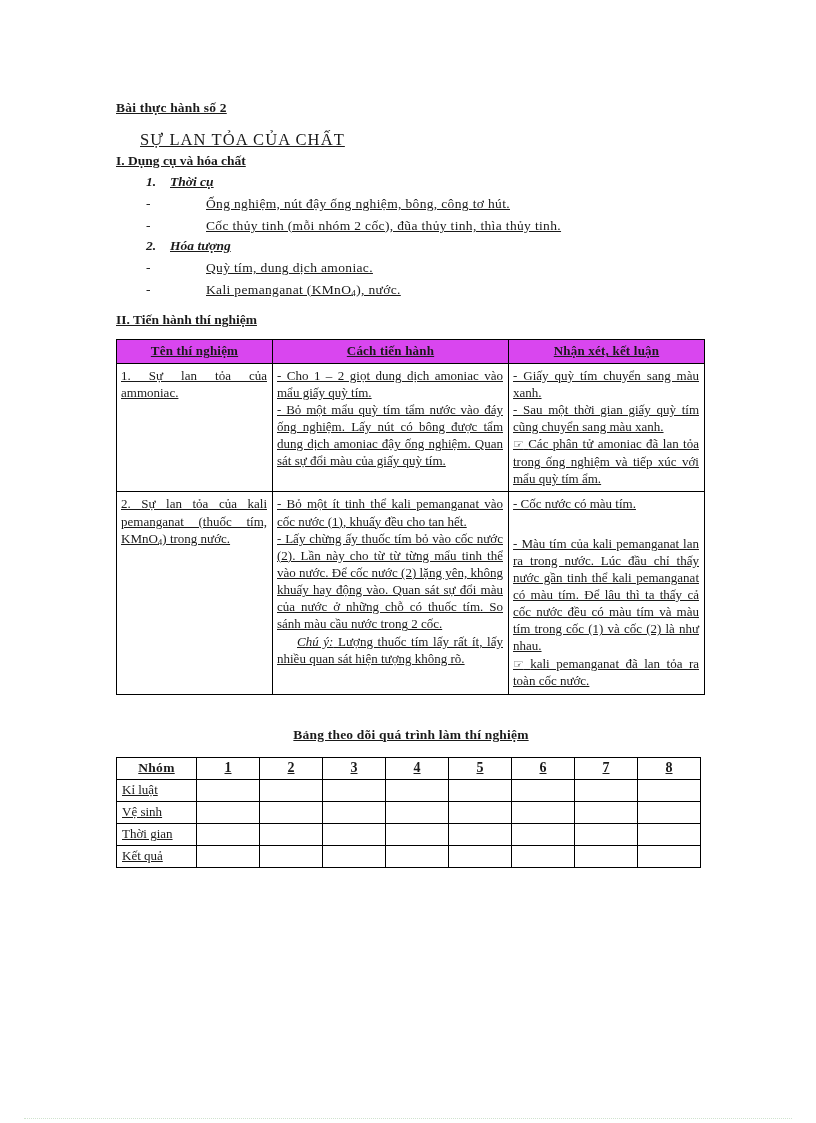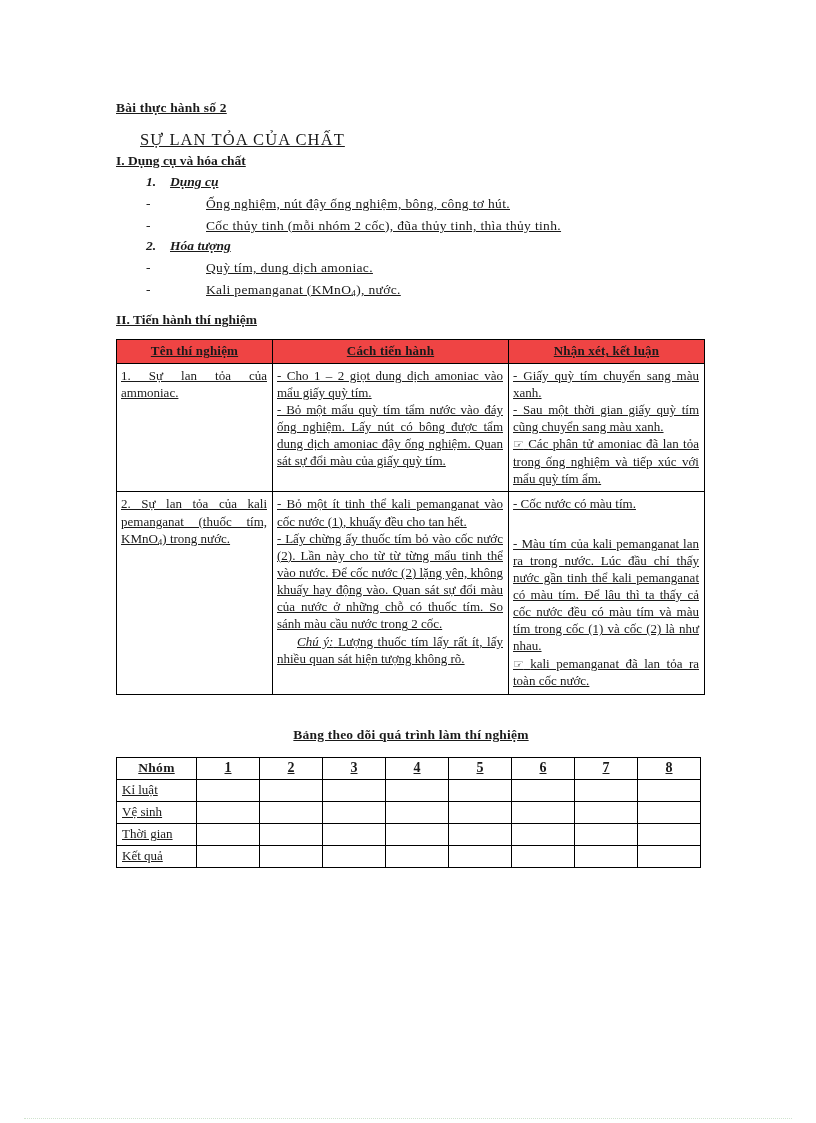--- a/index.html
+++ b/index.html
@@ -85,21 +85,21 @@
     table-layout: fixed;
   }
   .exp-table th, .exp-table td {
     border: 1px solid #000000;
     vertical-align: top;
     padding: 3px 5px 4px 4px;
     font-size: 13px;
     line-height: 1.32;
   }
   .exp-table th {
-    background: #ef4444;
+    background: #d946ef;
     text-align: center;
     font-weight: bold;
     font-size: 13px;
     padding: 2px 4px 3px 4px;
     letter-spacing: 0.2px;
   }
   .col-name  { width: 156px; }
   .col-steps { width: 236px; }
   .col-note  { width: 196px; }
   .cell-p {
@@ -170,21 +170,21 @@
 <div class="page">
   <div class="content">
 
     <div class="doc-label">Bài thực hành số 2</div>
 
     <div class="doc-title">SỰ LAN TỎA CỦA CHẤT</div>
 
     <div class="section-heading">I. Dụng cụ và hóa chất</div>
 
     <div class="sub-heading">
-      <span class="num">1.</span><span>Dụng cụ</span>
+      <span class="num">1.</span><span>Thời cụ</span>
     </div>
 
     <div class="bullet-line">
       <span class="dash">-</span><span class="wsp">Ống nghiệm, nút đậy ống nghiệm, bông, công tơ hút.</span>
     </div>
     <div class="bullet-line">
       <span class="dash">-</span><span class="wsp">Cốc thủy tinh (mỗi nhóm 2 cốc), đũa thủy tinh, thìa thủy tinh.</span>
     </div>
 
     <div class="sub-heading">

